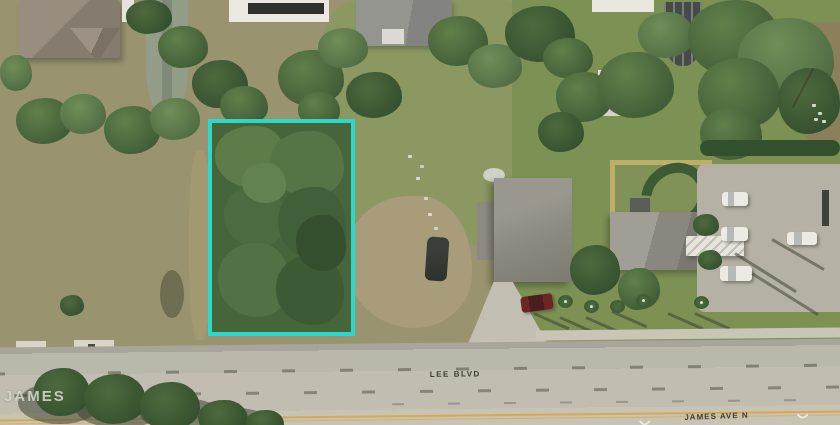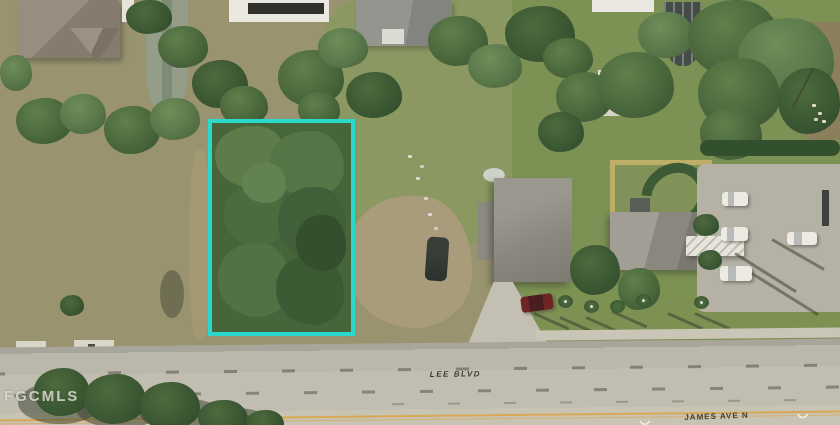--- a/index.html
+++ b/index.html
@@ -140,32 +140,32 @@
   <div class="abs" style="left:74px;top:340px;width:40px;height:14px;background:#d9d6c8;"></div>
   <div class="abs" style="left:88px;top:344px;width:7px;height:6px;background:#4a4a40;"></div>
 
   <div class="abs" style="left:-8px;top:343px;width:856px;height:92px;transform:rotate(-0.6deg);
               background:linear-gradient(180deg,#a8a69a 0 7%,#bab7ab 7% 30%,#c1beb1 30% 72%,#c8c4b3 72% 100%);">
     <div class="abs" style="left:0;top:25px;width:100%;height:3px;opacity:.55;background:repeating-linear-gradient(90deg,#57554a 0 13px,transparent 13px 58px);"></div>
     <div class="abs" style="left:22px;top:47px;width:100%;height:3px;opacity:.55;background:repeating-linear-gradient(90deg,#57554a 0 13px,transparent 13px 58px);"></div>
     <div class="abs" style="left:400px;top:60px;width:440px;height:2px;opacity:.45;background:repeating-linear-gradient(90deg,#6a6758 0 12px,transparent 12px 56px);"></div>
     <div class="abs" style="left:0;top:72px;width:100%;height:2px;background:#D8A855;"></div>
     <div class="abs" style="left:0;top:76px;width:100%;height:1px;opacity:.7;background:#D8A855;"></div>
-    <div class="lbl" style="left:438px;top:27px;font-style:italic;">LEE BLVD</div>
+    <div class="lbl" style="left:438px;top:27px;">LEE BLVD</div>
     <div class="lbl" style="left:692px;top:72px;letter-spacing:1px;transform:rotate(-1.5deg);">JAMES AVE N</div>
     <span class="arrow" style="left:486px;top:80px;"></span>
     <span class="arrow" style="left:648px;top:77px;"></span>
     <span class="arrow" style="left:806px;top:72px;"></span>
   </div>
 
   <div class="shdw" style="left:18px;top:382px;width:84px;height:42px;"></div>
   <div class="shdw" style="left:76px;top:390px;width:88px;height:38px;"></div>
   <div class="shdw" style="left:140px;top:398px;width:82px;height:32px;"></div>
   <div class="shdw" style="left:205px;top:408px;width:62px;height:24px;"></div>
   <div class="tree dk" style="left:34px;top:368px;width:56px;height:48px;"></div>
   <div class="tree dk" style="left:84px;top:374px;width:62px;height:50px;"></div>
   <div class="tree dk" style="left:140px;top:382px;width:60px;height:48px;"></div>
   <div class="tree dk" style="left:198px;top:400px;width:50px;height:36px;"></div>
   <div class="tree dk" style="left:246px;top:410px;width:38px;height:26px;"></div>
 
   <div class="abs" style="left:4px;top:387px;font-size:15px;font-weight:bold;letter-spacing:2px;
-              color:rgba(222,224,212,.82);text-shadow:0 0 2px rgba(80,82,70,.5);">FGCMLS</div>
+              color:rgba(222,224,212,.82);text-shadow:0 0 2px rgba(80,82,70,.5);">JAMES</div>
 </div>
 
 </body></html>

